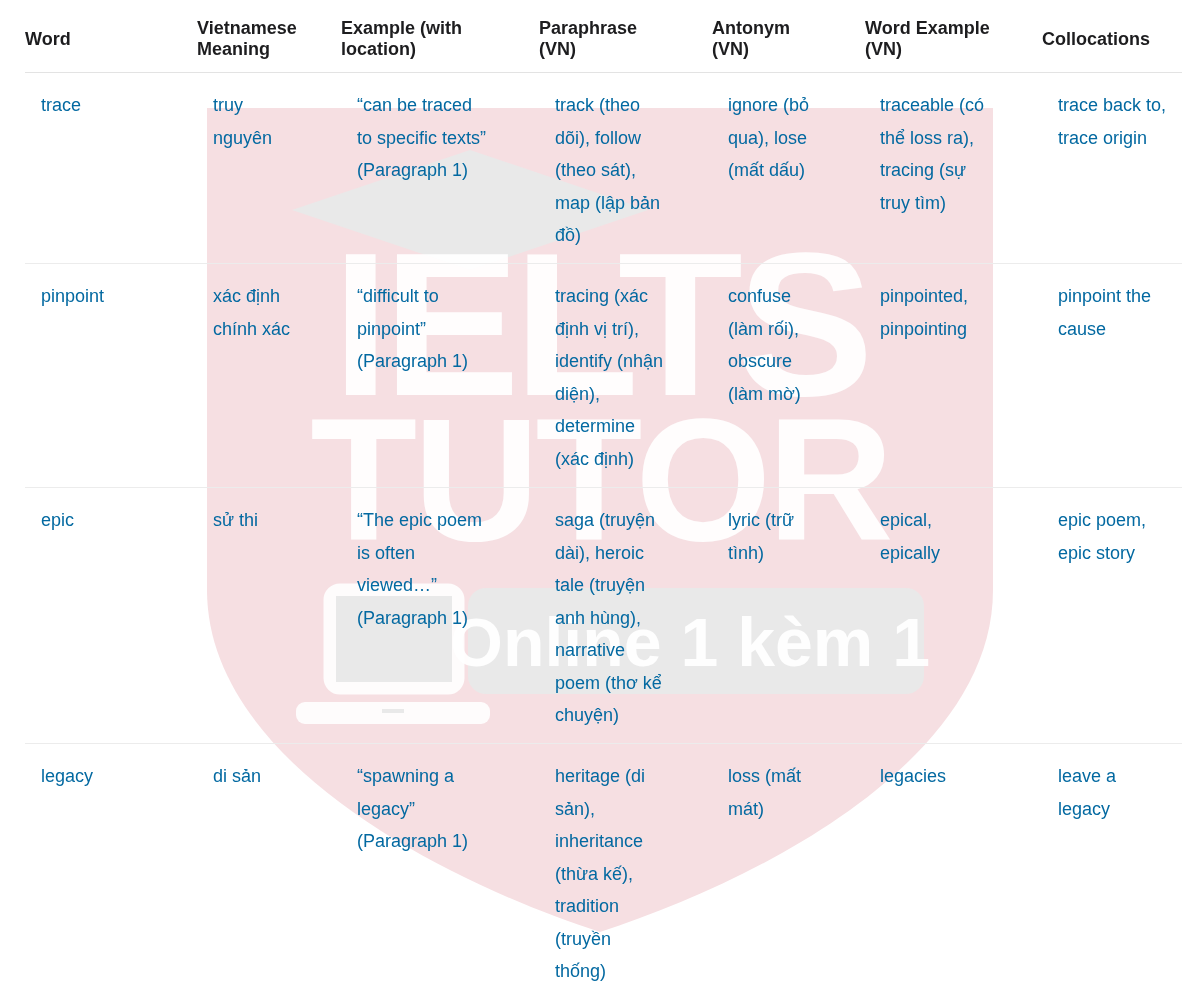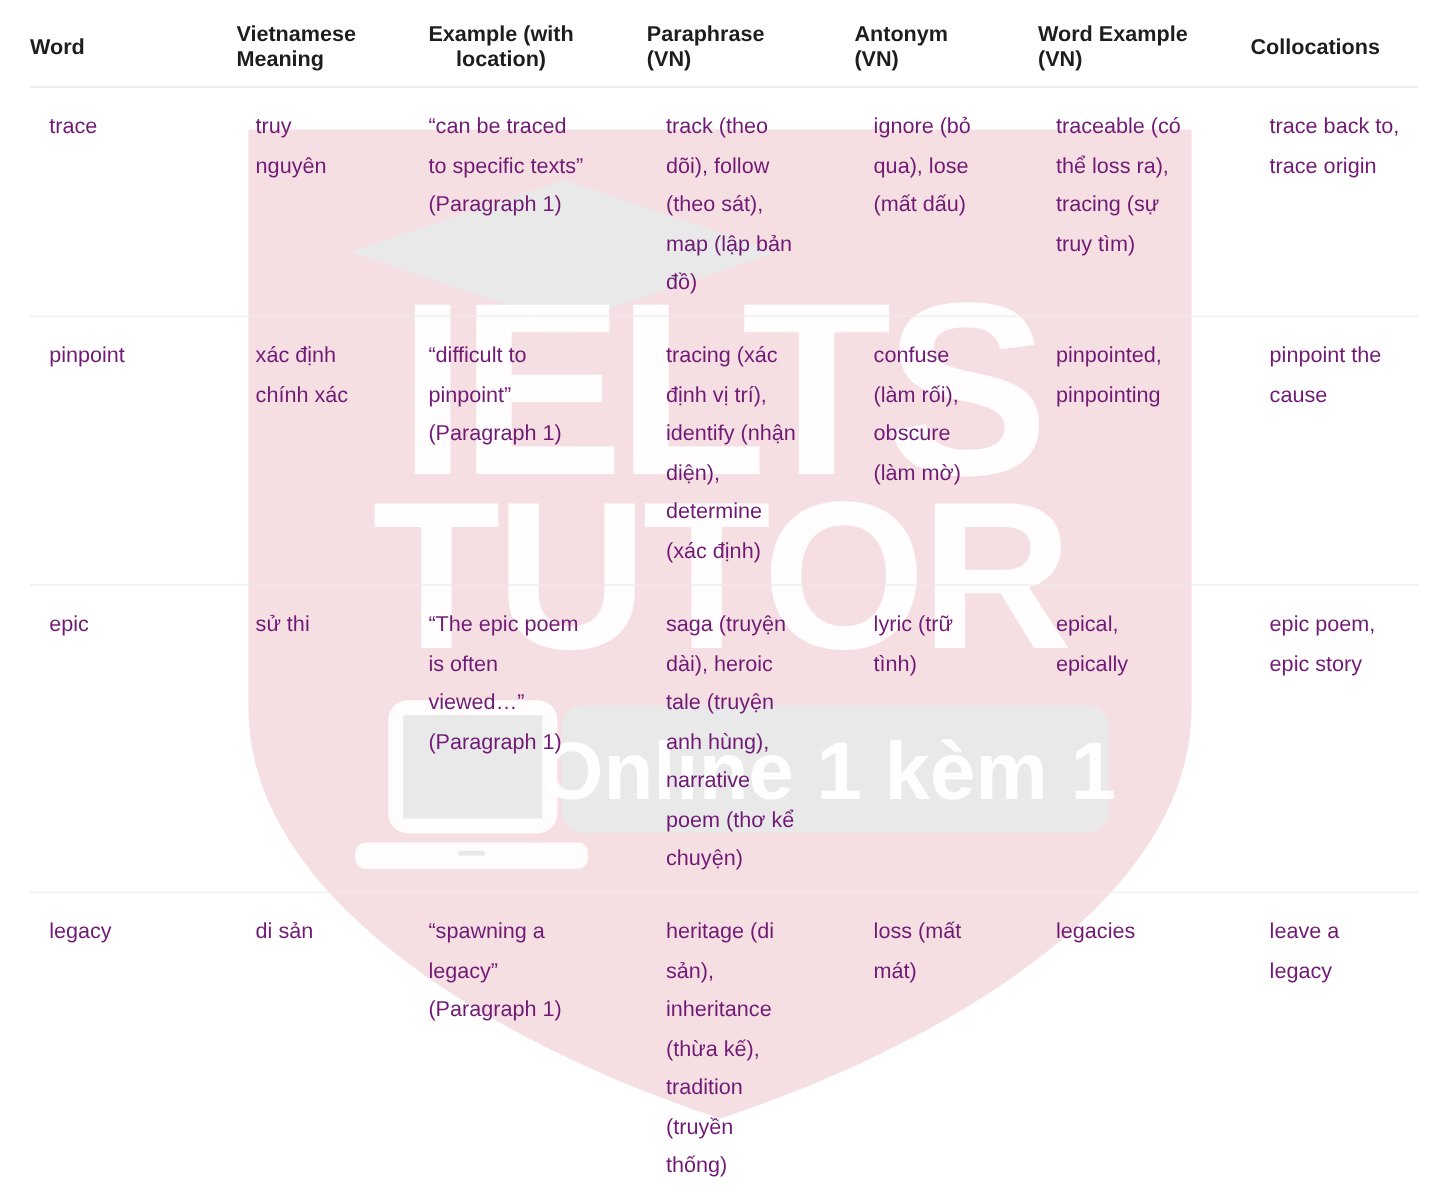--- a/index.html
+++ b/index.html
@@ -17,21 +17,21 @@
     position: absolute; top: 0; left: 25px; width: 1157px; height: 72px;
     border-bottom: 1.5px solid #e3e3e3;
   }
   .hcell {
     position: absolute; font-weight: bold; font-size: 18px; line-height: 21px;
     color: #1d1d1f;
   }
   .row { position: absolute; left: 25px; width: 1157px; border-bottom: 1px solid #ececec; }
   .row.last { border-bottom: none; }
   .cell {
-    position: absolute; top: 16px; font-size: 18px; line-height: 32.5px; color: #701a75;
+    position: absolute; top: 16px; font-size: 18px; line-height: 32.5px; color: #0369a1;
   }
   .cell span { display: block; white-space: nowrap; }
 </style>
 </head>
 <body>
 
 <svg class="watermark" viewBox="0 0 1200 994" xmlns="http://www.w3.org/2000/svg">
 
   <path d="M207 108 L993 108 L993 590 C993 760 760 880 600 932 C440 880 207 760 207 590 Z" fill="#f6dfe2"></path>
 
@@ -54,21 +54,21 @@
 
 <div class="table-wrap">
   <div class="hdr">
     <div class="hcell" style="left:0; top:29px;">
       <span>Word</span>
     </div>
     <div class="hcell" style="left:172px; top:18px;">
       <div>Vietnamese</div>
         <div>Meaning</div>
     </div>
-    <div class="hcell" style="left:332px; top:18px;text-align:center;">
+    <div class="hcell" style="left:316px; top:18px;">
       <div>Example (with</div>
         <div>location)</div>
     </div>
     <div class="hcell" style="left:514px; top:18px;">
       <div>Paraphrase</div>
         <div>(VN)</div>
     </div>
     <div class="hcell" style="left:687px; top:18px;">
       <div>Antonym</div>
         <div>(VN)</div>

